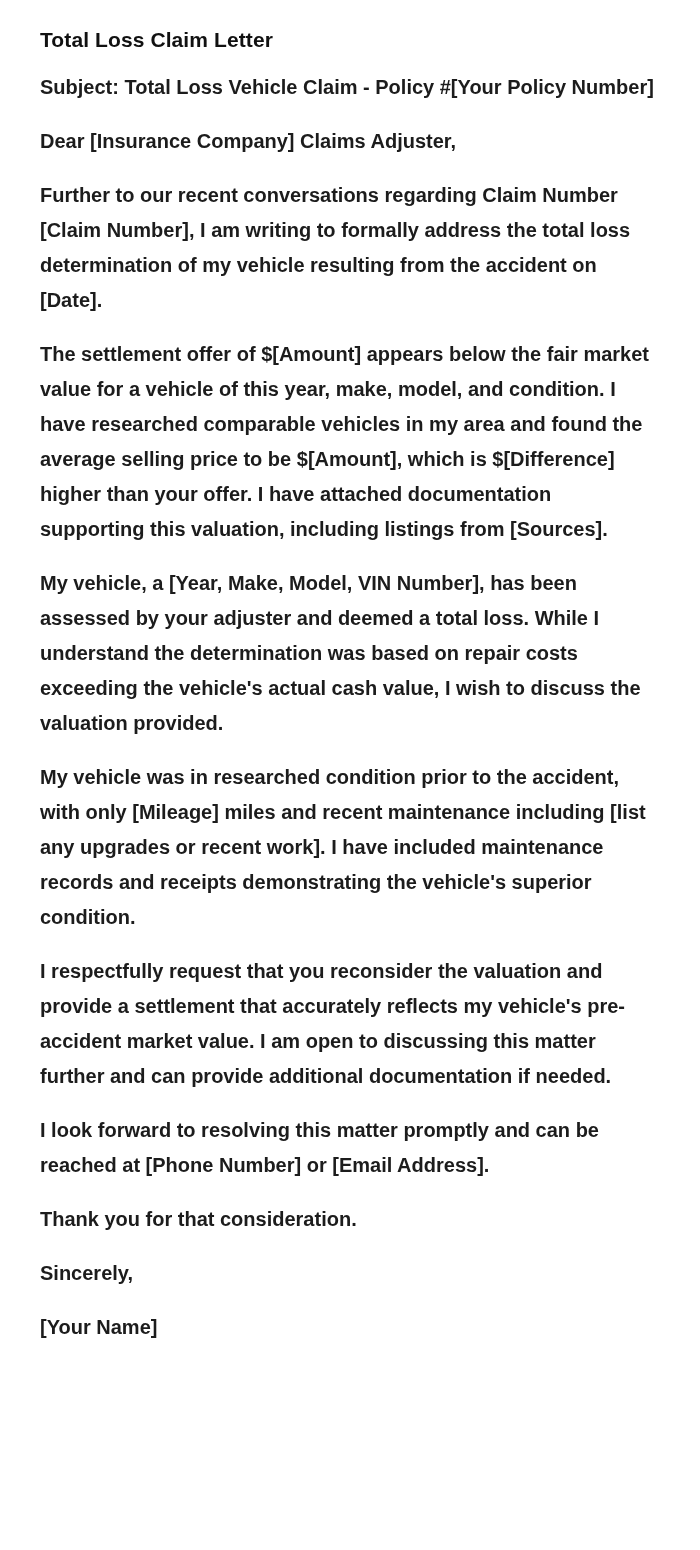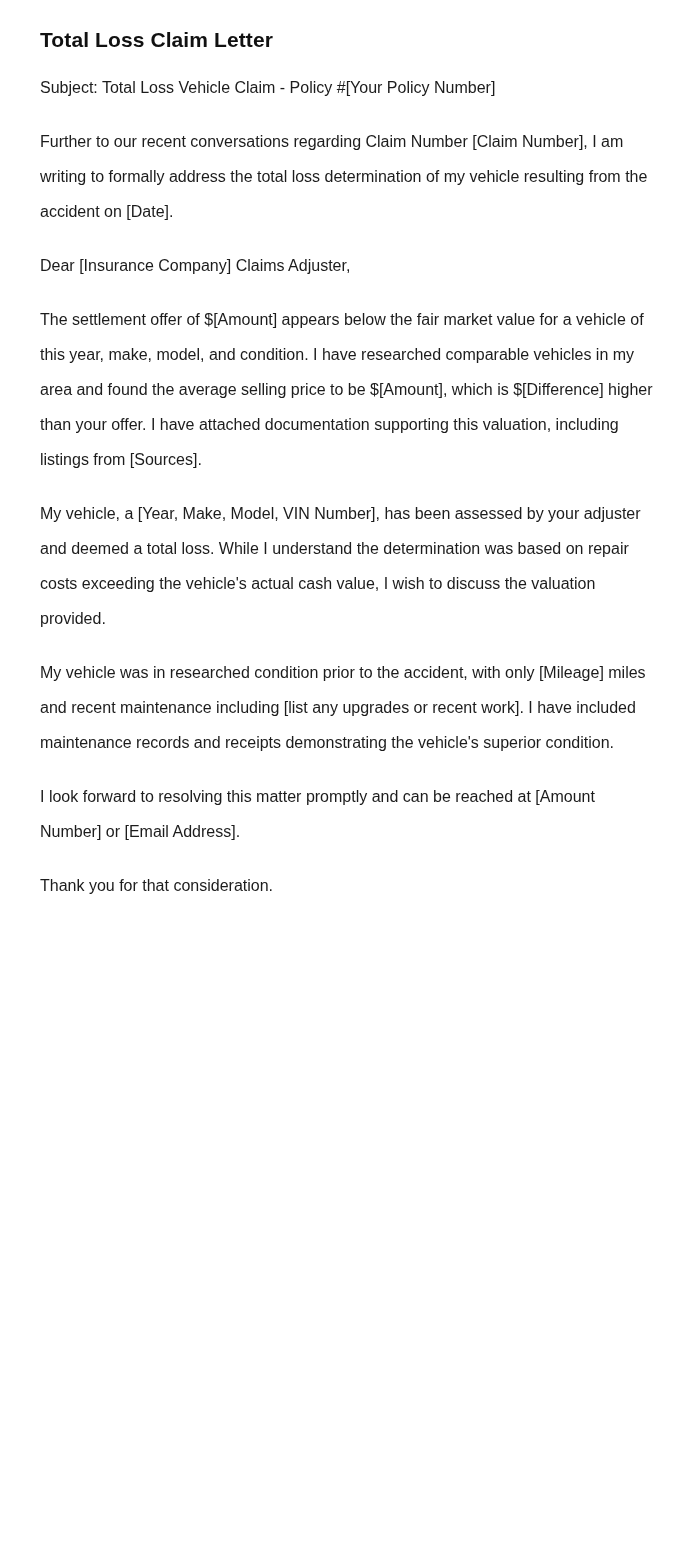--- a/index.html
+++ b/index.html
@@ -24,36 +24,39 @@
   .letter h1 {
     margin: 0 0 16px 0;
     font-size: 21px;
     line-height: 28px;
     font-weight: 700;
     color: #111111;
     letter-spacing: 0.1px;
   }
   .letter p {
     margin: 0 0 19px 0;
-    font-size: 16px;
+    font-size: 20px;
     line-height: 35px;
-    font-weight: 400;
+    font-weight: 700;
     max-width: 615px;
   }
 </style>
 </head>
 <body>
 
 <div class="page">
   <main class="letter">
     <h1>Total Loss Claim Letter</h1>
     <div id="letter-body">
         <p>Subject: Total Loss Vehicle Claim - Policy #[Your Policy Number]</p>
+        <p>Dear [Insurance Company] Claims Adjuster,</p>
         <p>Further to our recent conversations regarding Claim Number [Claim Number], I am writing to formally address the total loss determination of my vehicle resulting from the accident on [Date].</p>
-        <p>Dear [Insurance Company] Claims Adjuster,</p>
         <p>The settlement offer of $[Amount] appears below the fair market value for a vehicle of this year, make, model, and condition. I have researched comparable vehicles in my area and found the average selling price to be $[Amount], which is $[Difference] higher than your offer. I have attached documentation supporting this valuation, including listings from [Sources].</p>
         <p>My vehicle, a [Year, Make, Model, VIN Number], has been assessed by your adjuster and deemed a total loss. While I understand the determination was based on repair costs exceeding the vehicle's actual cash value, I wish to discuss the valuation provided.</p>
         <p>My vehicle was in researched condition prior to the accident, with only [Mileage] miles and recent maintenance including [list any upgrades or recent work]. I have included maintenance records and receipts demonstrating the vehicle's superior condition.</p>
-        <p>I look forward to resolving this matter promptly and can be reached at [Amount Number] or [Email Address].</p>
+        <p>I respectfully request that you reconsider the valuation and provide a settlement that accurately reflects my vehicle's pre-accident market value. I am open to discussing this matter further and can provide additional documentation if needed.</p>
+        <p>I look forward to resolving this matter promptly and can be reached at [Phone Number] or [Email Address].</p>
         <p>Thank you for that consideration.</p>
+        <p>Sincerely,</p>
+        <p>[Your Name]</p>
       </div>
   </main>
 </div>
 
 </body></html>

